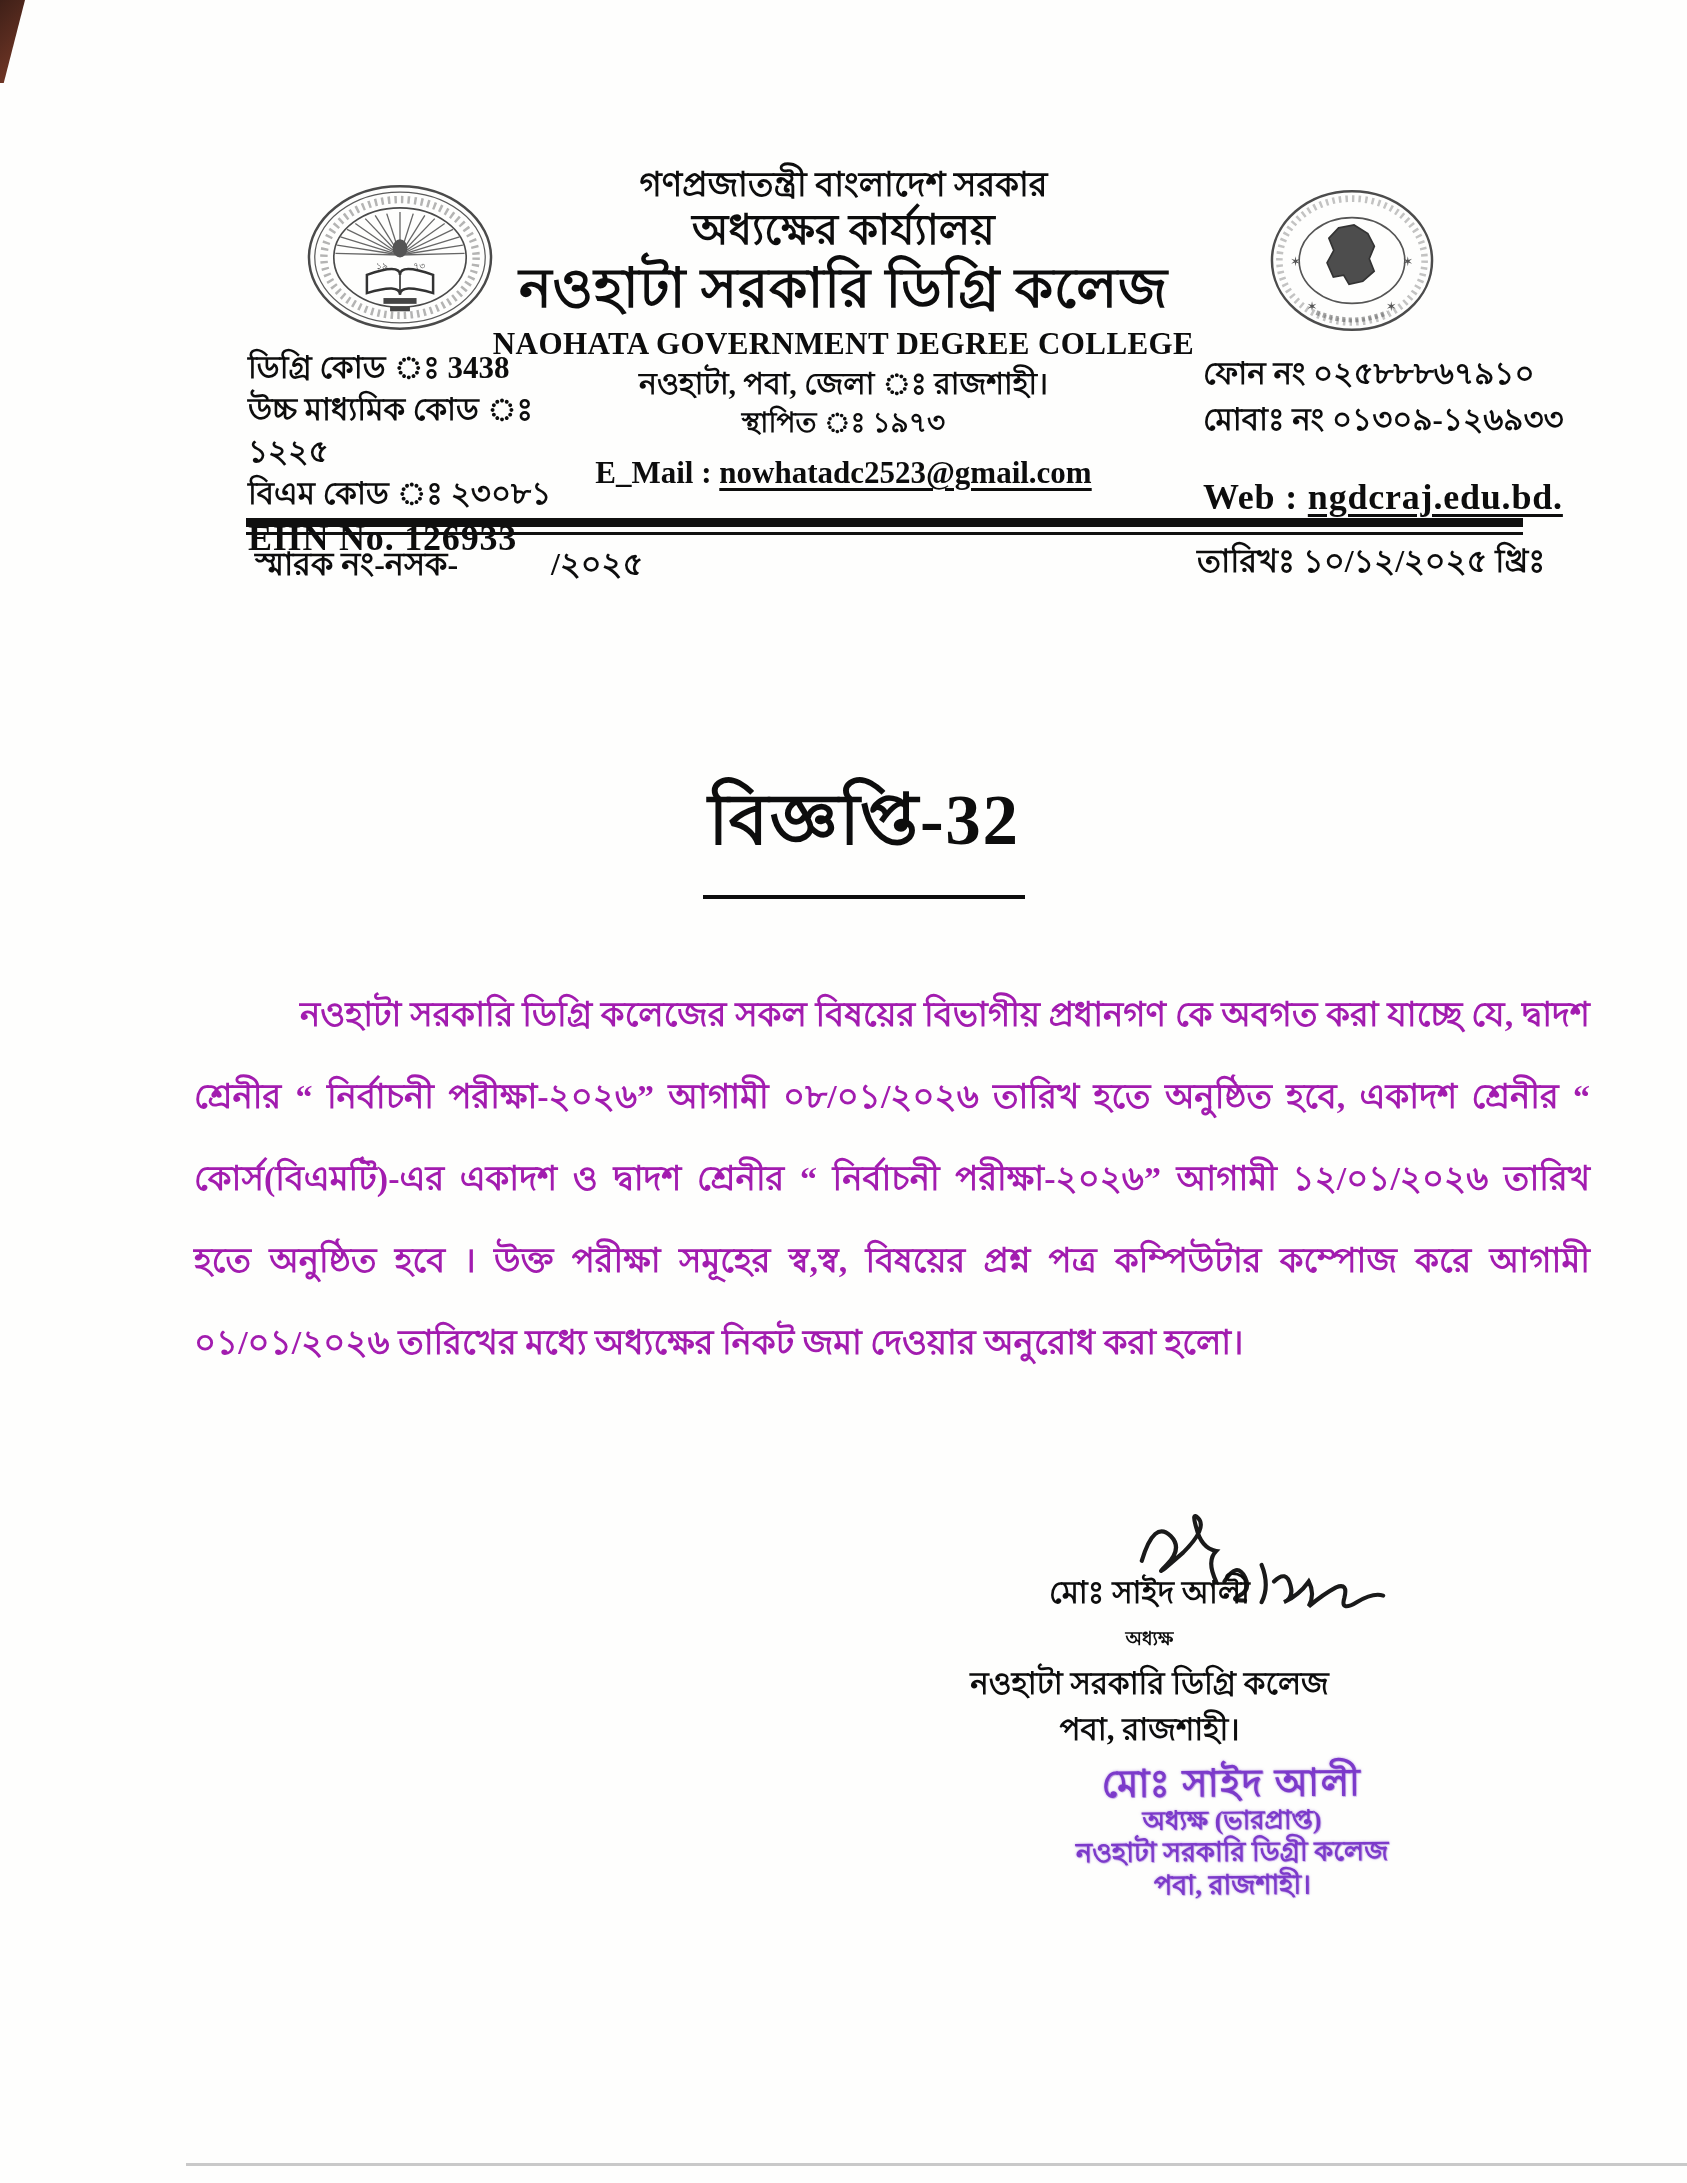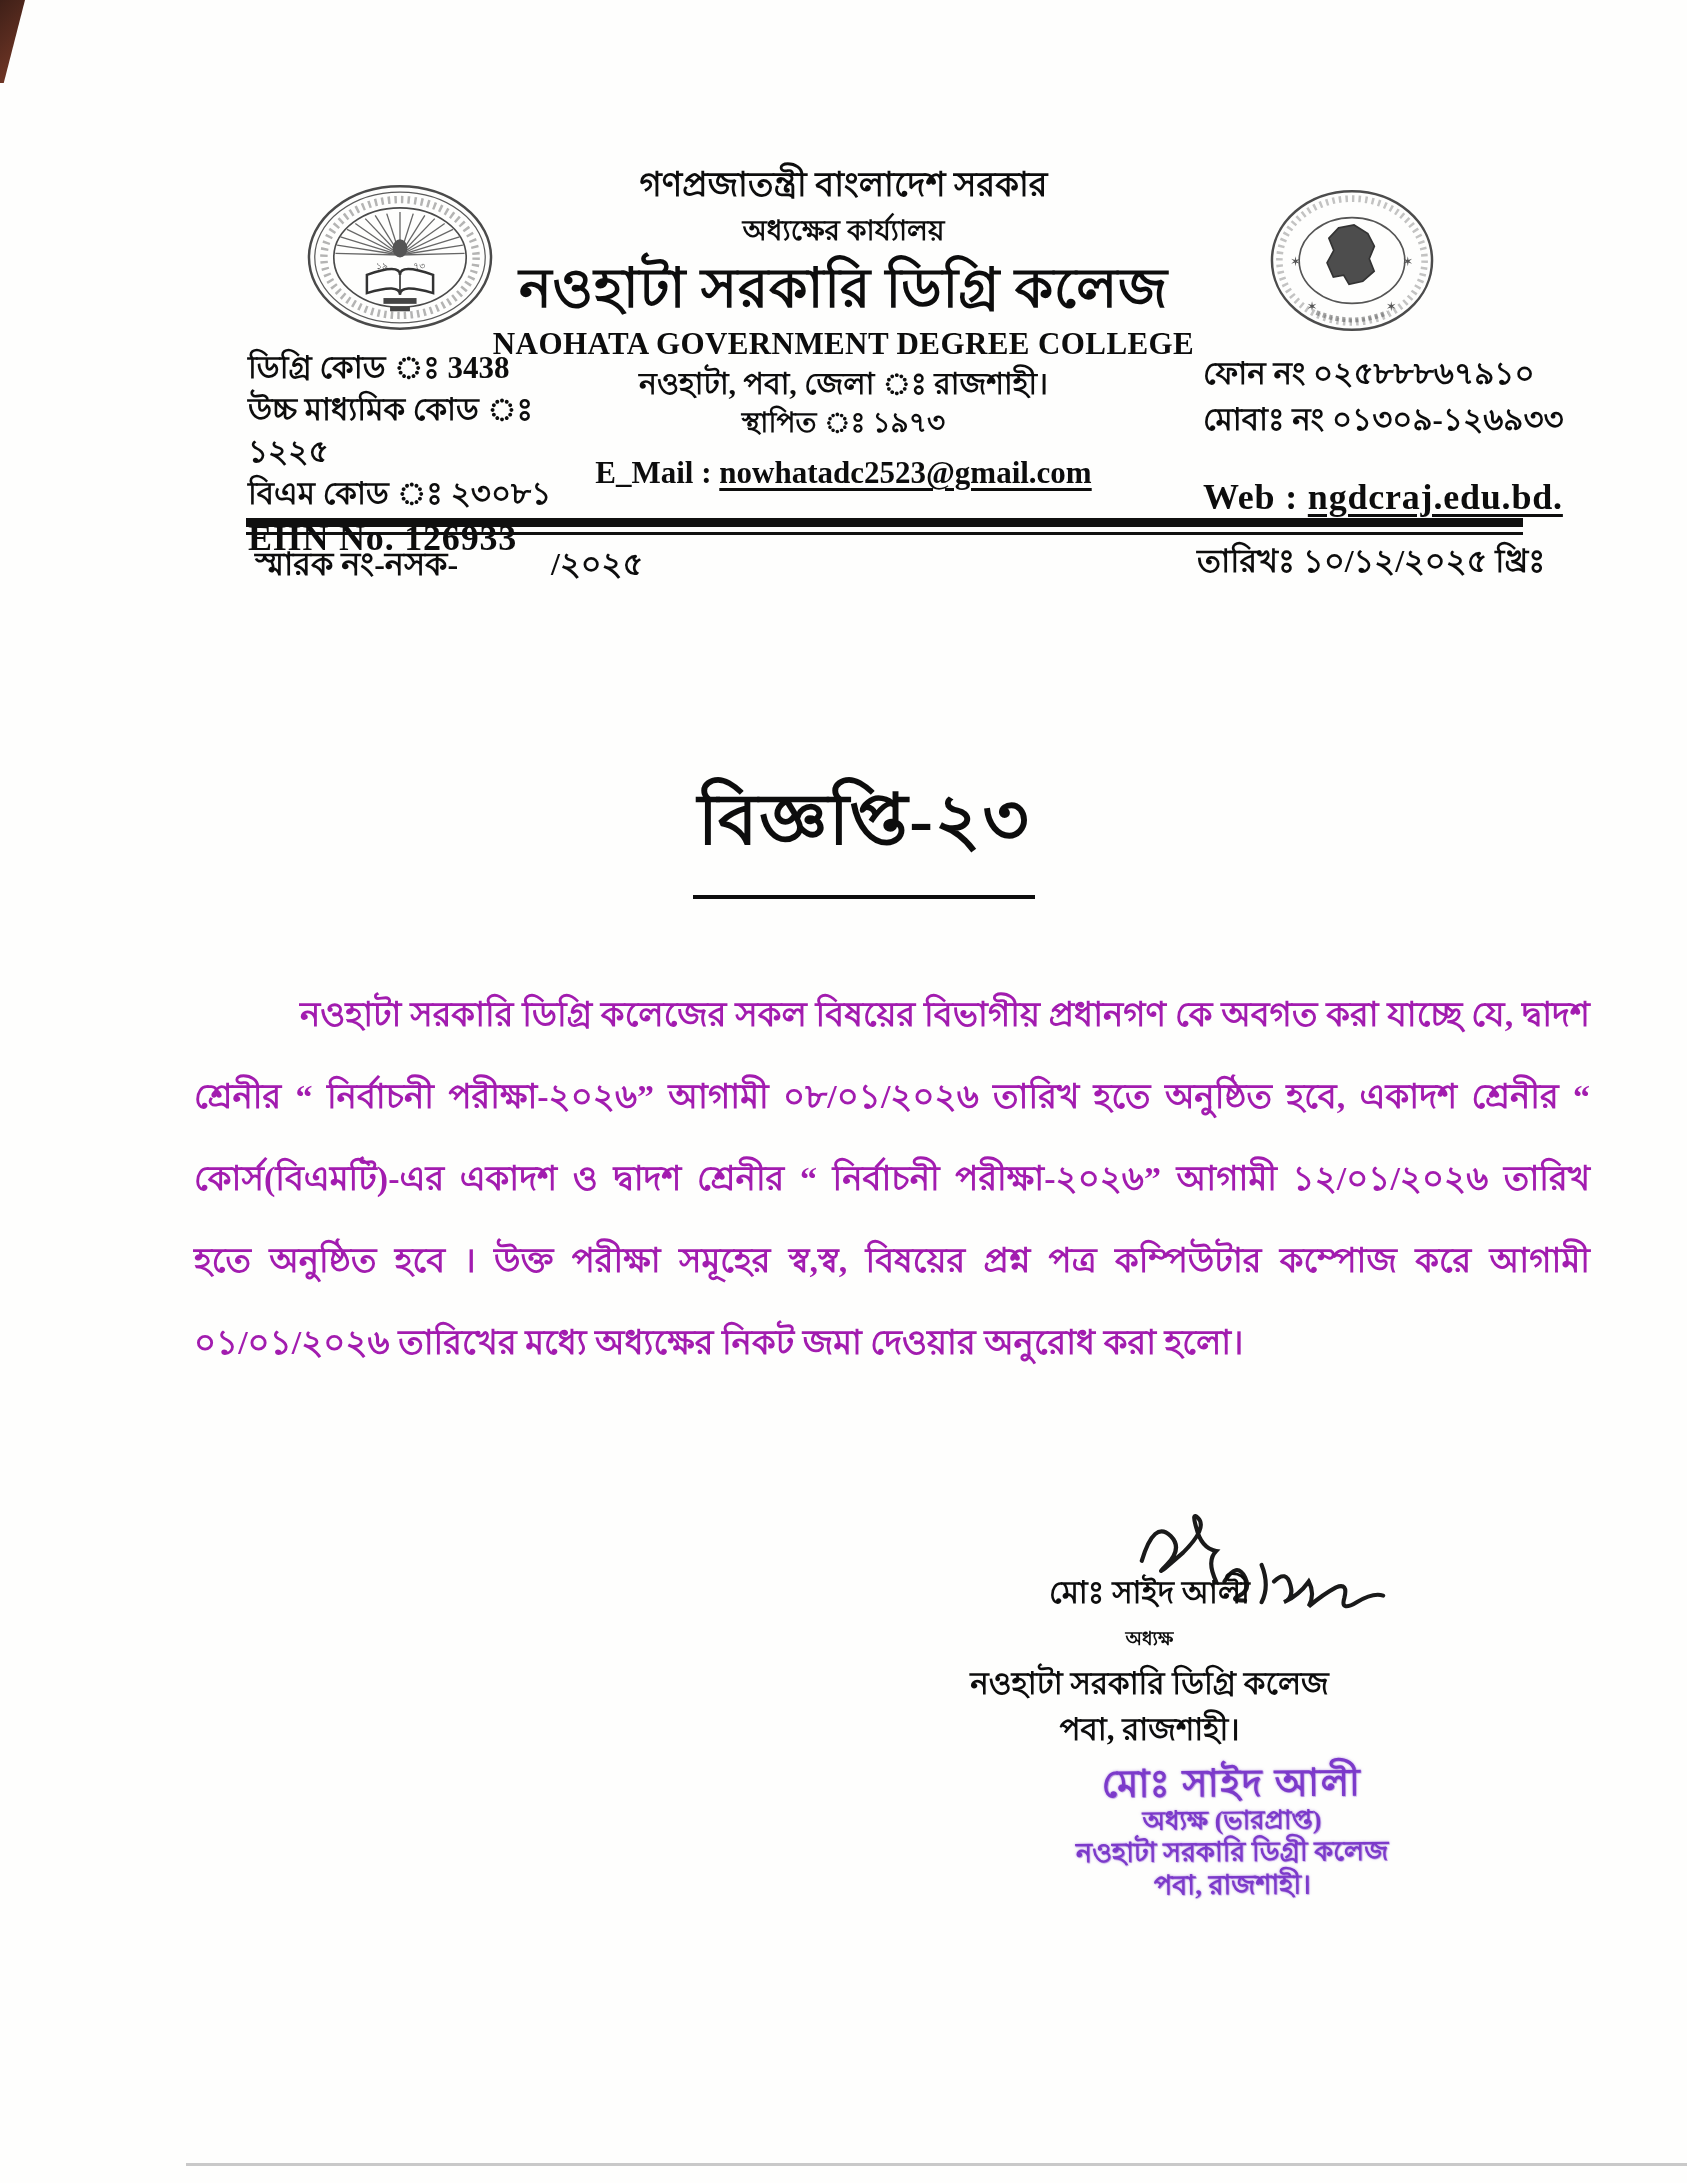--- a/index.html
+++ b/index.html
@@ -20,21 +20,21 @@
   .bottom-scan-line{
     position:absolute;left:186px;top:2163px;width:1501px;height:3.3px;
     background:#c9c9c9;
   }
   
   .center-head{
     position:absolute;left:463px;top:162px;width:761px;
     text-align:center;
   }
   .govt-line{font-size:34px;font-weight:bold;line-height:46px;}
-  .office-line{font-size:28px;font-weight:bold;line-height:45px;}
+  .office-line{font-size:42px;font-weight:bold;line-height:45px;}
   .college-bn{font-size:55px;font-weight:bold;line-height:71px;letter-spacing:0.8px;}
   .college-en{font-size:31px;font-weight:bold;line-height:40px;letter-spacing:0.4px;}
   .addr-line{font-size:30px;line-height:40px;font-weight:bold;}
   .est-line{font-size:28px;line-height:38px;font-weight:bold;}
   .email-line{font-size:31px;font-weight:bold;margin-top:13.2px;}
   .email-line .u{ text-decoration:underline;text-decoration-thickness:2.5px;text-underline-offset:5px;}
   .side-block{position:absolute;font-weight:bold;}
   .left-codes{left:248px;top:347px;width:347px;font-size:31px;line-height:42px;}
   .left-codes .eiin{font-size:36px;letter-spacing:0.8px;line-height:46px;}
   .right-codes{left:1203px;top:351px;width:430px;font-size:31px;line-height:46px;}
@@ -169,21 +169,21 @@
   </div>
 
   <div class="rule"></div>
 
   <div class="memo">
     <span>স্মারক নং-নসক-</span><span class="year">/২০২৫</span>
   </div>
   <div class="date">তারিখঃ ১০/১২/২০২৫ খ্রিঃ</div>
 
   <div class="notice-title-wrap">
-    <span class="notice-title">বিজ্ঞপ্তি-২৩</span>
+    <span class="notice-title">বিজ্ঞপ্তি-32</span>
   </div>
 
   <div class="body-text">
     <div class="body-line first">নওহাটা সরকারি ডিগ্রি কলেজের সকল বিষয়ের বিভাগীয় প্রধানগণ কে অবগত করা যাচ্ছে যে, দ্বাদশ</div>
     <div class="body-line">শ্রেনীর “ নির্বাচনী পরীক্ষা-২০২৬” আগামী ০৮/০১/২০২৬ তারিখ হতে অনুষ্ঠিত হবে, একাদশ শ্রেনীর “</div>
     <div class="body-line">কোর্স(বিএমটি)-এর একাদশ ও দ্বাদশ শ্রেনীর “ নির্বাচনী পরীক্ষা-২০২৬” আগামী ১২/০১/২০২৬ তারিখ</div>
     <div class="body-line">হতে অনুষ্ঠিত হবে । উক্ত পরীক্ষা সমূহের স্ব,স্ব, বিষয়ের প্রশ্ন পত্র কম্পিউটার কম্পোজ করে আগামী</div>
     <div class="body-line last">০১/০১/২০২৬ তারিখের মধ্যে অধ্যক্ষের নিকট জমা দেওয়ার অনুরোধ করা হলো।</div>
   </div>
 

